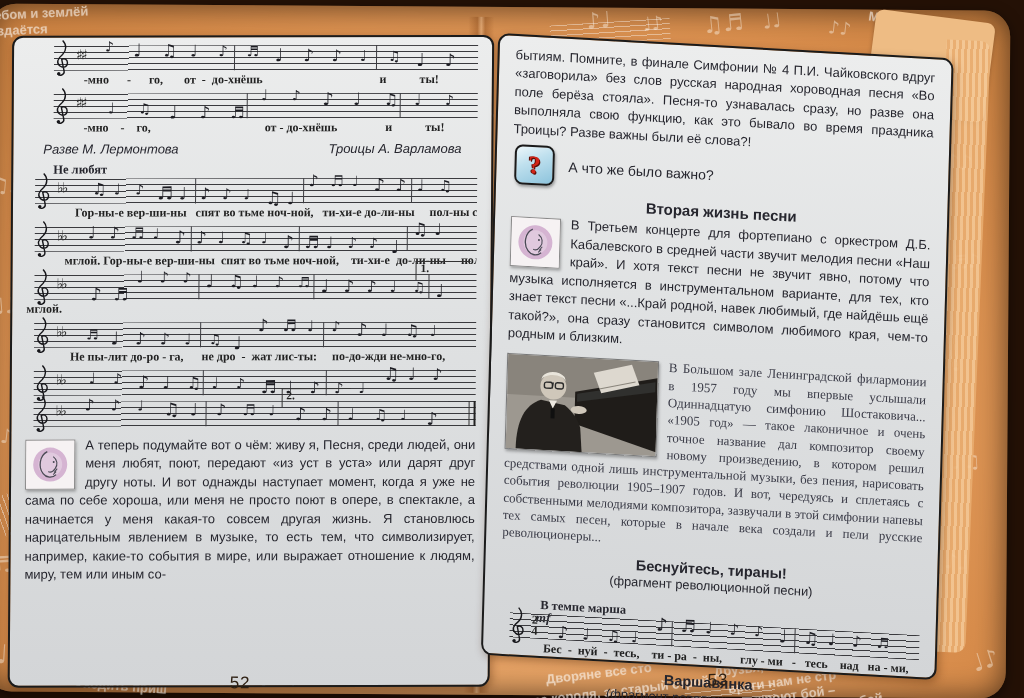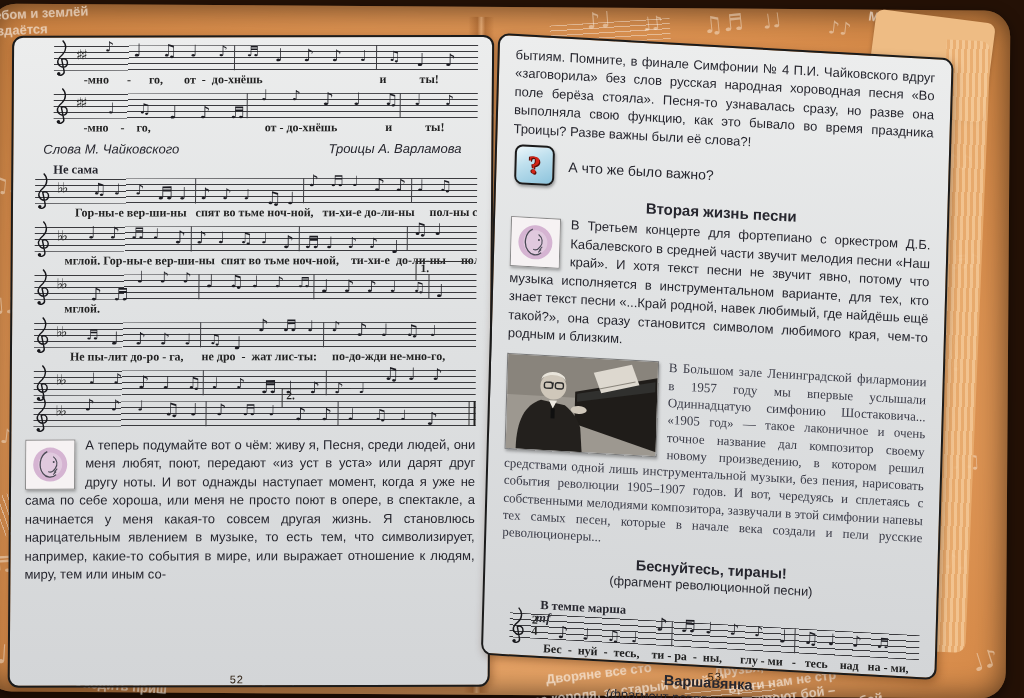--- a/index.html
+++ b/index.html
@@ -26,21 +26,21 @@
          background:#eebc84;border-radius:8px;box-shadow:0 2px 4px rgba(0,0,0,.25);}
 
   .page{position:absolute;border:2px solid #1b1b1b;border-radius:11px;
         background:linear-gradient(180deg,#eceded 0%,#dfe1e2 45%,#d3d5d7 100%);
         box-shadow:2px 3px 8px rgba(60,25,0,.35);color:#26262e;}
   .page-left{left:22px;top:30px;width:478px;height:648px;transform:skewY(-.5deg);padding:0;}
   .page-right{left:508px;top:26px;width:452px;height:618px;transform:rotate(1.2deg) skewY(1.6deg);
               transform-origin:left top;}
   .pl-in{padding:8px 14px 6px 14px;}  .pr-in{padding:10px 16px 8px 16px;}
 
-  .pagenum{position:absolute;font-size:11px;color:#2e2013;letter-spacing:1px;}
+  .pagenum{position:absolute;font-size:17px;color:#2e2013;letter-spacing:1px;}
 
   p.body{font-size:13px;line-height:1.42;text-align:justify;margin:0;}
   .serif p.body{font-family:"Liberation Serif",serif;color:#3a3b47;line-height:1.33;}
   h2.sec{font-size:15px;text-align:center;margin:8px 0 4px 0;}
   h3.frag{font-size:14.5px;text-align:center;margin:9px 0 0 0;}
   .frag-sub{font-size:12.8px;text-align:center;margin:1px 0 4px 0;}
   .credits{display:flex;justify-content:space-between;font-style:italic;font-size:13px;
            margin:2px 16px 6px 16px;}
   .song-title{font-size:15px;text-align:center;font-weight:bold;margin:12px 0 4px 0;}
 
@@ -179,26 +179,26 @@
             <span class="note" style="left:299.33333333333337px;top:-4px;font-size:17px">♩</span>
             <span class="note" style="left:330px;top:-3px;font-size:16px">♫</span>
             <div class="bar" style="left:346px"></div>
             <span class="note" style="left:360.6666666666667px;top:-2px;font-size:15px">♩</span>
             <span class="note" style="left:391.3333333333333px;top:-1px;font-size:14px">♪</span>
           </div>
           <div class="lyrics" style="margin-left:56px">-мно    -    го,                                      от - до-хнёшь                и           ты!</div>
         </div>
 
       <div class="credits">
-        <span>Слова М. Чайковского</span>
+        <span>Разве М. Лермонтова</span>
         <span>Троицы А. Варламова</span>
       </div>
 
       <div class="staff-block">
-          <div class="staff-head"><span style="margin-left:26px">Не сама</span></div>
+          <div class="staff-head"><span style="margin-left:26px">Не любят</span></div>
           <div class="staff-lines" style="margin-left:8px">
             <svg class="clef" width="17" height="38" viewBox="0 0 20 46">
               <path d="M10 1 C15 6 15 13 10 18 C4 23 2 28 7 32 C11 35 16 33 16 28 C16 24 12 22 9 24 L12 38 C13 43 6 45 4 41" fill="none" stroke="#16161a" stroke-width="1.7"></path>
               <circle cx="5.6" cy="41.2" r="2" fill="#16161a"></circle>
             </svg>
             <span class="keysig" style="left:22px">♭♭</span>
             <span class="note" style="left:57px;top:1px;font-size:16px">♫</span>
             <span class="note" style="left:78.64705882352942px;top:2px;font-size:15px">♩</span>
             <span class="note" style="left:100.29411764705883px;top:3px;font-size:14px">♪</span>
             <span class="note" style="left:121.94117647058823px;top:4px;font-size:18px">♬</span>
@@ -272,21 +272,21 @@
             <span class="note" style="left:263px;top:0px;font-size:14px">♬</span>
             <div class="bar" style="left:279px"></div>
             <span class="note" style="left:286px;top:1px;font-size:18px">♩</span>
             <span class="note" style="left:309px;top:2px;font-size:17px">♪</span>
             <span class="note" style="left:332px;top:3px;font-size:16px">♪</span>
             <span class="note" style="left:355px;top:4px;font-size:15px">♩</span>
             <span class="note" style="left:378px;top:5px;font-size:14px">♫</span>
             <div class="bar" style="left:394px"></div>
             <span class="note" style="left:401px;top:6px;font-size:18px">♩</span>
           </div>
-          <div class="lyrics" style="margin-left:38px">мглой.</div>
+          <div class="lyrics" style="">мглой.</div>
         </div>
       <div class="staff-block">
           <div class="staff-lines" style="margin-left:8px">
             <svg class="clef" width="17" height="38" viewBox="0 0 20 46">
               <path d="M10 1 C15 6 15 13 10 18 C4 23 2 28 7 32 C11 35 16 33 16 28 C16 24 12 22 9 24 L12 38 C13 43 6 45 4 41" fill="none" stroke="#16161a" stroke-width="1.7"></path>
               <circle cx="5.6" cy="41.2" r="2" fill="#16161a"></circle>
             </svg>
             <span class="keysig" style="left:22px">♭♭</span>
             <span class="note" style="left:52px;top:4px;font-size:14px">♬</span>
             <span class="note" style="left:76.53333333333333px;top:5px;font-size:18px">♩</span>

